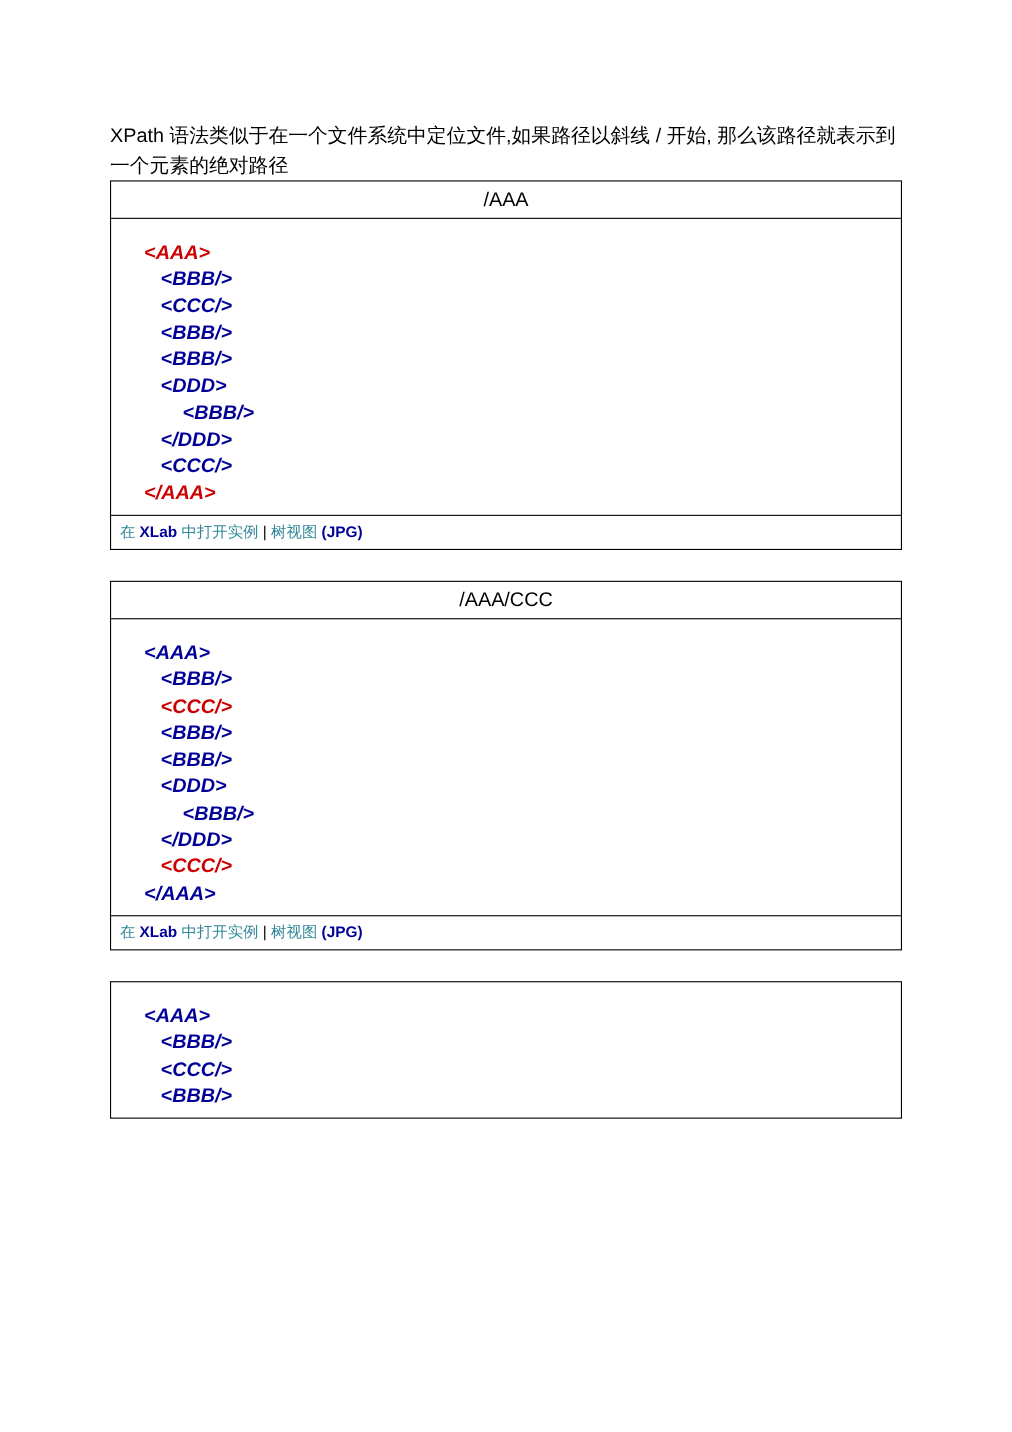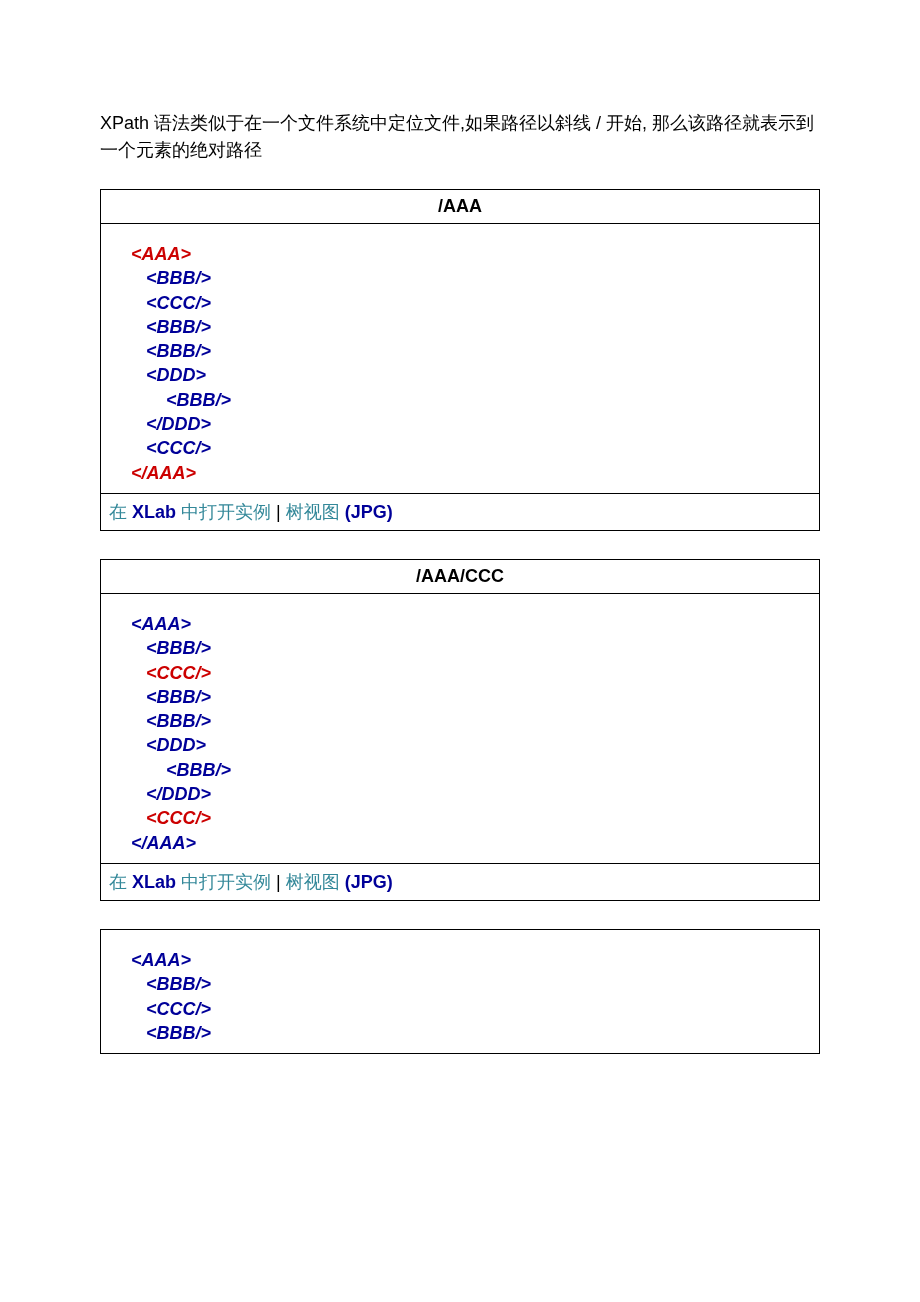--- a/index.html
+++ b/index.html
@@ -6,30 +6,29 @@
     font-family: Arial, "Microsoft YaHei", sans-serif;
     font-size: 18px;
     color: #000;
     background: #fff;
     margin: 0;
     padding: 110px 100px 40px 100px;
     width: 920px;
     box-sizing: border-box;
   }
   .intro {
-    margin-bottom: 25px;
     line-height: 1.5;
   }
   .box {
     border: 1px solid #000;
     margin-bottom: 28px;
   }
   .box-title {
     text-align: center;
-    font-weight: bold;
+    font-weight: normal;
     border-bottom: 1px solid #000;
     padding: 6px 0;
   }
   .box-desc {
     border-bottom: 1px solid #000;
     padding: 6px 8px;
     line-height: 1.4;
   }
   .box-code {
     padding: 18px 8px 8px 30px;
@@ -37,21 +36,21 @@
     font-family: Arial, sans-serif;
     line-height: 1.35;
     white-space: pre;
     color: #000099;
     font-style: italic;
   }
   .box-code .hl { color: #cc0000; }
   .box-footer {
     border-top: 1px solid #000;
     padding: 6px 8px;
-    font-size: 18px;
+    font-size: 14px;
   }
   .box-footer .pre { color: #338899; }
   .box-footer .xlab { color: #000099; font-weight: bold; }
   .box-footer .post { color: #338899; }
   .box-footer .sep { color: #000; }
   .box-footer .link2 { color: #338899; }
   .box-footer .jpg { color: #000099; font-weight: bold; }
 </style>
 </head>
 <body>

